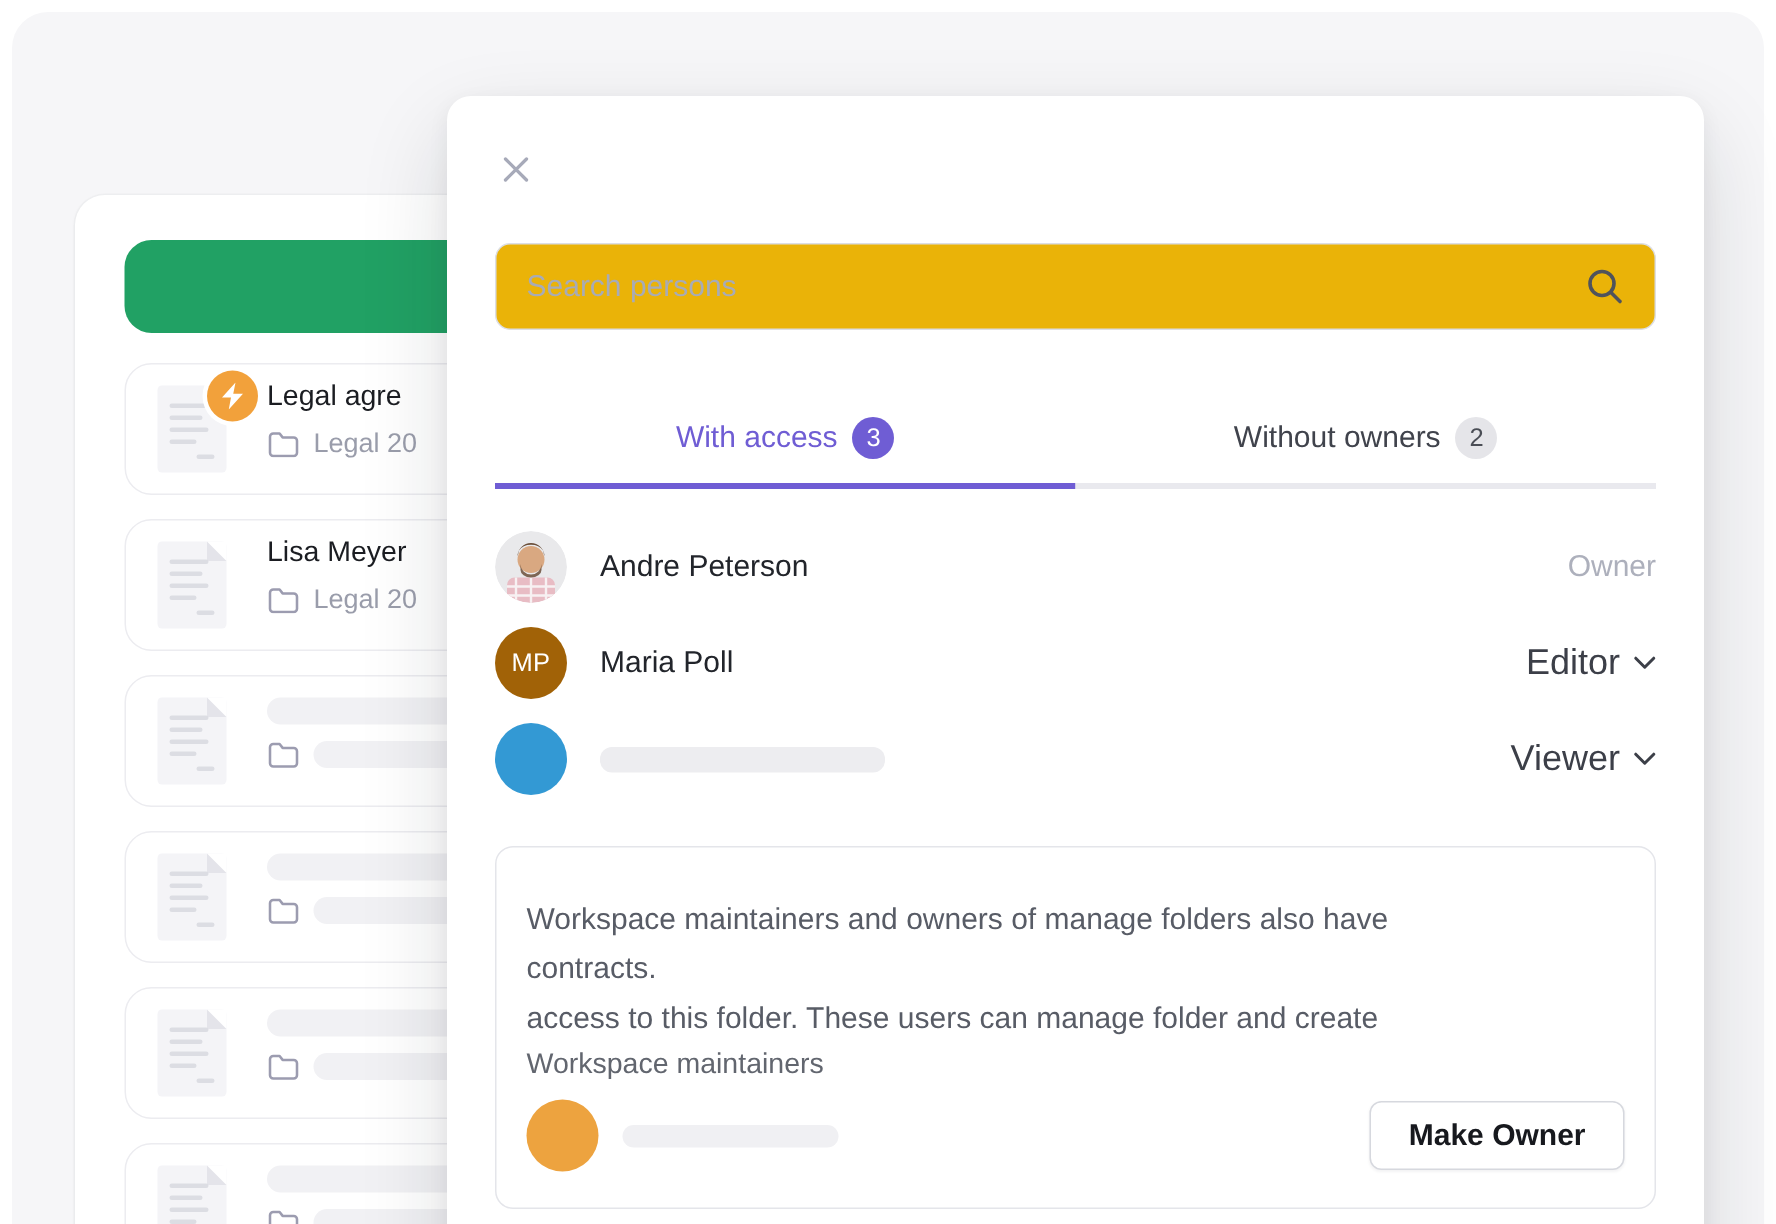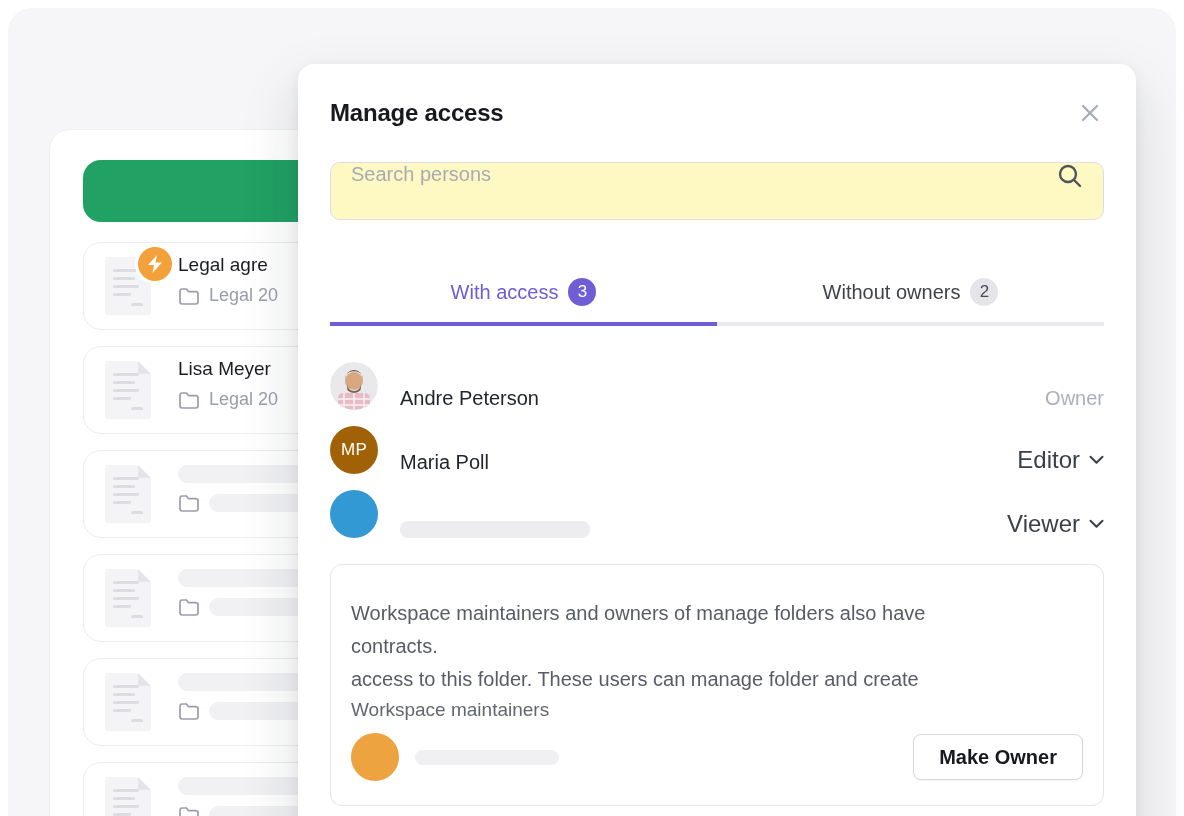--- a/index.html
+++ b/index.html
@@ -39,37 +39,37 @@
   
   .modal{ position:absolute; left:298px; top:64px; width:838px; height:800px;
     background:#fff; border-radius:16px; padding:34px 32px 0;
     box-shadow:0 24px 60px rgba(23,25,35,.14), 0 4px 14px rgba(23,25,35,.06); }
   .modal-header{ display:flex; align-items:center; justify-content:space-between; height:30px; }
   .modal-title{ font-size:24px; font-weight:700; color:var(--ink); letter-spacing:-.2px; }
   .close-btn{ background:none; border:none; cursor:pointer; width:28px; height:28px;
     display:flex; align-items:center; justify-content:center; }
 
   .search-box{ margin-top:34px; height:58px; border:1px solid #dcdee4; border-radius:10px;
-    display:flex; align-items:flex-start; padding:0 20px; background:#fef9c3; }
+    display:flex; align-items:center; padding:0 20px; background:#eab308; }
   .search-box input{ flex:1; border:none; outline:none; font-size:20px; color:#23262c;
     font-family:"Liberation Sans", sans-serif; background:transparent; }
   .search-box input::placeholder{ color:#a8abb6; }
 
   .tabs{ display:flex; margin-top:28px; }
   .tab{ flex:1; display:flex; align-items:center; justify-content:center; gap:10px;
     padding:30px 0 16px; font-size:20px; cursor:pointer; border-bottom:4px solid #e9e9ee; }
   .tab.active{ color:var(--accent); border-bottom-color:var(--accent); }
   .tab.inactive{ color:#40434c; }
   .count-badge{ width:28px; height:28px; border-radius:50%; display:inline-flex;
     align-items:center; justify-content:center; font-size:17px; }
   .count-badge.purple{ color:#fff; }
   .count-badge.gray{ background:#e5e5e9; color:#4a4d55; }
 
   .member-rows{ margin-top:20px; }
-  .member-row{ display:flex; align-items:flex-end; height:64px; }
+  .member-row{ display:flex; align-items:center; height:64px; }
   .avatar{ width:48px; height:48px; border-radius:50%; flex:none; margin-right:22px; overflow:hidden; }
   .member-name{ font-size:20px; font-weight:500; color:var(--ink2); }
   .initials-avatar{ display:flex; align-items:center; justify-content:center;
     color:#fff; font-size:17px; font-weight:500; letter-spacing:.3px; }
   .name-sk{ width:190px; height:17px; background:#ededf0; border-radius:8px; }
   .row-spacer{ flex:1; }
   .role-static{ font-size:20px; color:#adb0bc; }
   .role-dd{ display:flex; align-items:center; gap:9px; font-size:24px; color:#3c3f48;
     background:none; border:none; cursor:pointer; font-family:"Liberation Sans", sans-serif; }
 
@@ -201,21 +201,20 @@
             <path d="M2 5.2c0-1.2 1-2.2 2.2-2.2h4.2l2 2.6h7.4c1.2 0 2.2 1 2.2 2.2v8c0 1.2-1 2.2-2.2 2.2H4.2C3 18 2 17 2 15.8z" fill="none" stroke="#9c9cb0" stroke-width="1.7" stroke-linejoin="round"></path>
           </svg>
         <span class="doc-sub-sk sk"></span>
       </div>
     </div>
   </div>
 
   <div class="modal">
 
     <div class="modal-header">
-      <div class="modal-title">Manage access</div>
       <button class="close-btn" aria-label="Close">
         <svg width="22" height="22" viewBox="0 0 22 22">
             <path d="M4 4 L18 18 M18 4 L4 18" stroke="#a7aab9" stroke-width="2.2" stroke-linecap="round"></path>
           </svg>
       </button>
     </div>
 
     <div class="search-box">
       <input type="text" placeholder="Search persons" style="">
       <svg width="26" height="26" viewBox="0 0 26 26">

